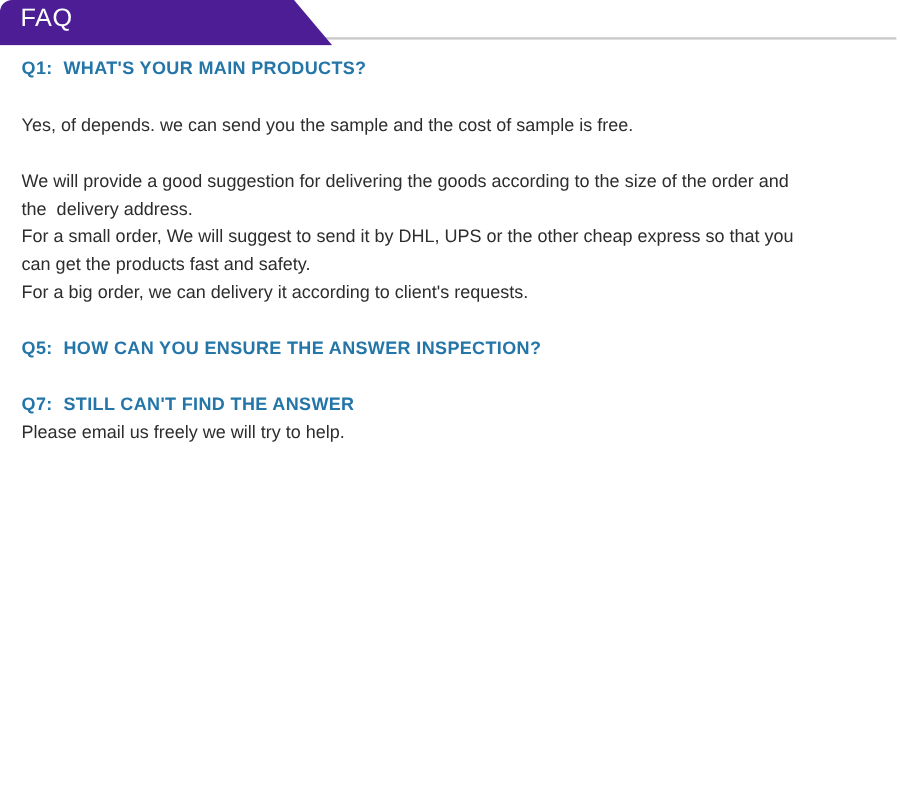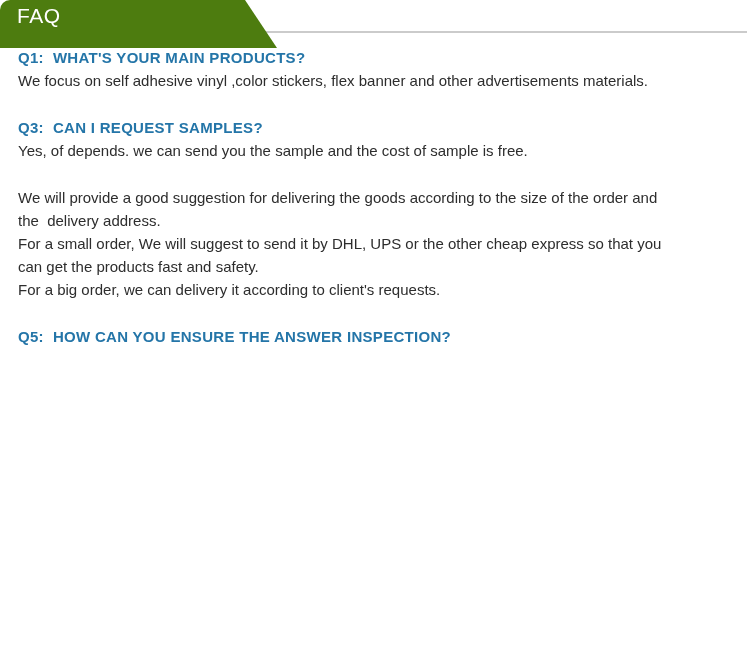--- a/index.html
+++ b/index.html
@@ -23,22 +23,22 @@
     left: 0;
     width: 747px;
     height: 2px;
     background: #cbcbcb;
   }
   .banner {
     position: absolute;
     top: 0;
     left: 0;
     width: 277px;
-    height: 48px;
-    background: #4d7c0f;
+    height: 38px;
+    background: #4c1d95;
     border-top-left-radius: 10px;
     clip-path: polygon(0 0, 245px 0, 277px 100%, 0 100%);
   }
   .banner-label {
     position: absolute;
     left: 17px;
     top: 0;
     line-height: 31px;
     color: #ffffff;
     font-size: 21px;
@@ -79,42 +79,44 @@
     <span class="banner-label">FAQ</span>
   </div>
 </div>
 
 <div class="content">
 
   <div class="qa">
     <div class="q">
       <span class="qlabel">Q1:</span><span class="qtext">WHAT'S YOUR MAIN PRODUCTS?</span>
     </div>
-    <div class="a">We focus on self adhesive vinyl ,color stickers, flex banner and other advertisements materials.</div>
   </div>
 
 
   <div class="qa">
-    <div class="q">
-      <span class="qlabel">Q3:</span><span class="qtext">CAN I REQUEST SAMPLES?</span>
-    </div>
     <div class="a">Yes, of depends. we can send you the sample and the cost of sample is free.</div>
   </div>
 
   <div class="qa">
     <div class="a">We will provide a good suggestion for delivering the goods according to the size of the order and
 the  delivery address.
 For a small order, We will suggest to send it by DHL, UPS or the other cheap express so that you
 can get the products fast and safety.
 For a big order, we can delivery it according to client's requests.</div>
   </div>
 
   <div class="qa">
     <div class="q">
       <span class="qlabel">Q5:</span><span class="qtext">HOW CAN YOU ENSURE THE ANSWER INSPECTION?</span>
     </div>
   </div>
 
   <div class="qa">
   </div>
 
+  <div class="qa">
+    <div class="q">
+      <span class="qlabel">Q7:</span><span class="qtext">STILL CAN'T FIND THE ANSWER</span>
+    </div>
+    <div class="a">Please email us freely we will try to help.</div>
+  </div>
 
 </div>
 
 </body></html>

